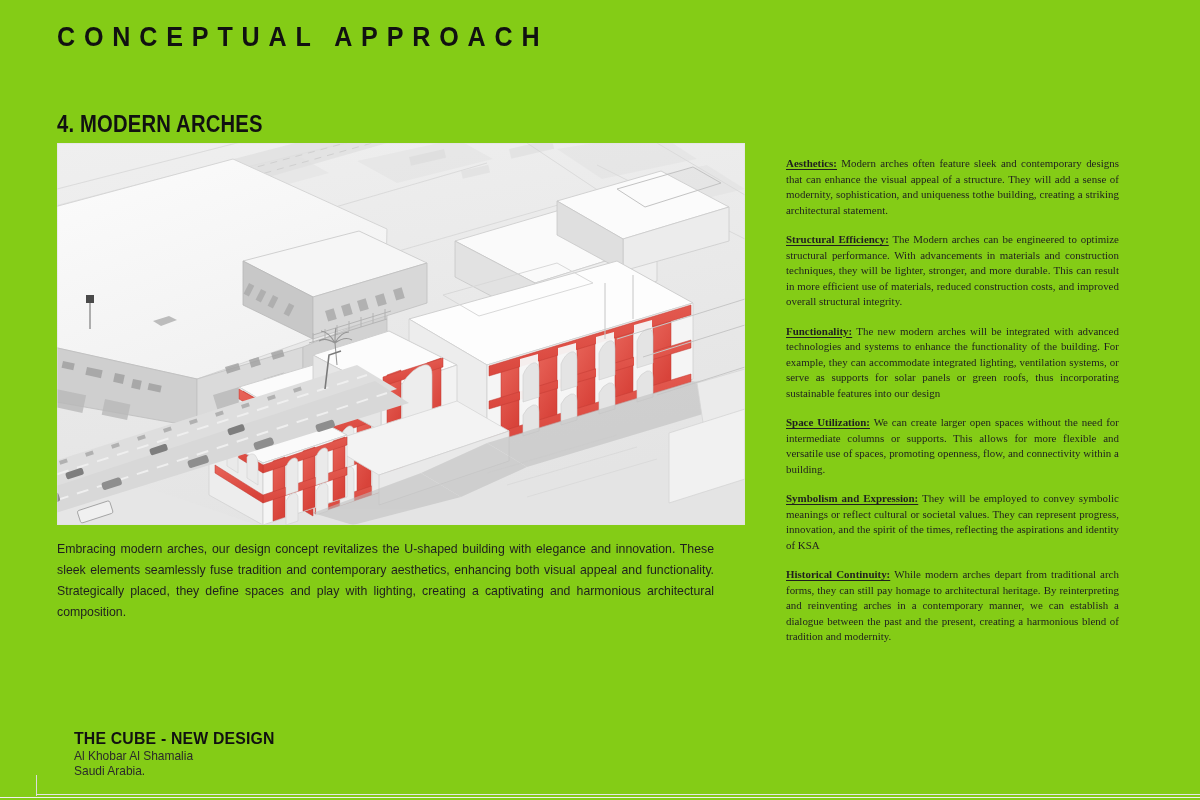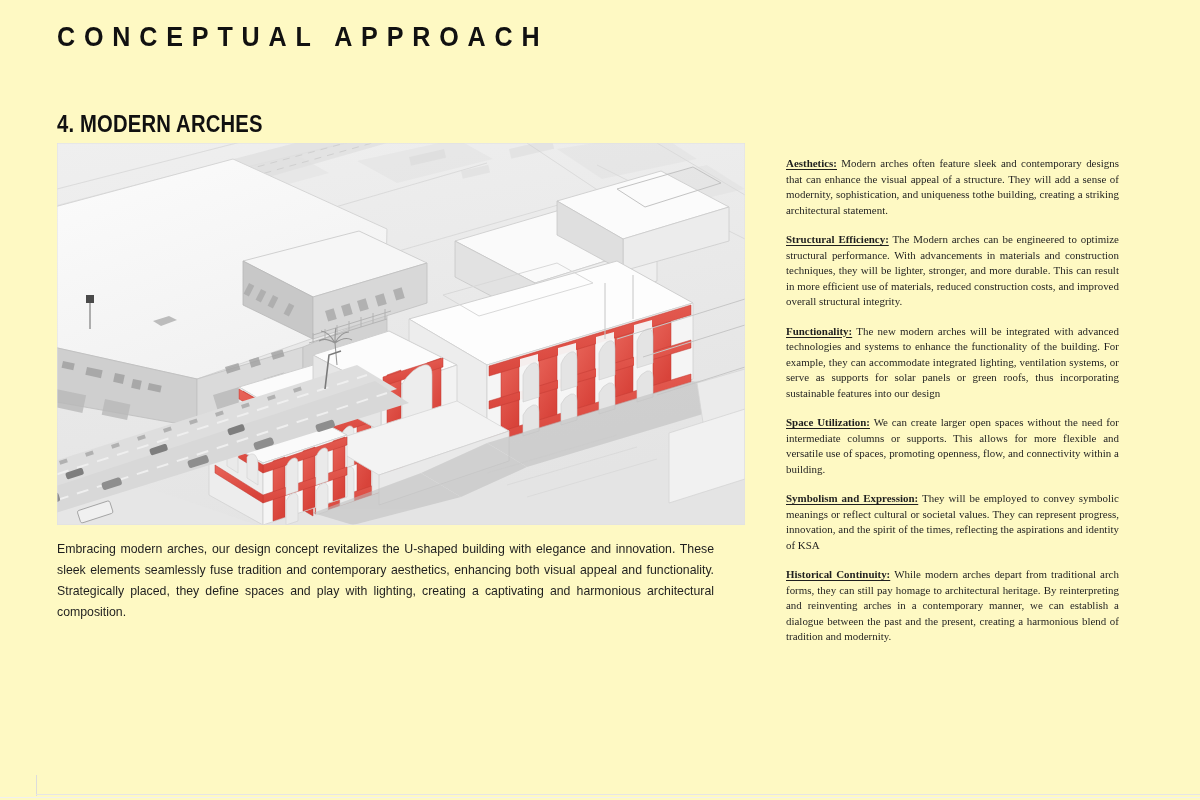--- a/index.html
+++ b/index.html
@@ -13,21 +13,21 @@
     position: relative;
     overflow: hidden;
     font-family: "Liberation Sans", sans-serif;
     color: #1a1a1a;
     -webkit-font-smoothing: antialiased;
   }
 
   .page {
     position: absolute;
     inset: 0;
-    background: #fef9c3;
+    background: #84cc16;
   }
 
   
   .page-title {
     position: absolute;
     left: 57px;
     top: 22px;
     font-size: 27px;
     font-weight: 700;
     letter-spacing: 9.5px;
@@ -453,18 +453,23 @@
 
   <div class="right-col">
     <p class="para"><span class="lede">Aesthetics:</span><span> Modern arches often feature sleek and contemporary designs that can enhance the visual appeal of a structure. They will add a sense of modernity, sophistication, and uniqueness tothe building, creating a striking architectural statement.</span></p>
     <p class="para"><span class="lede">Structural Efficiency:</span><span> The Modern arches can be engineered to optimize structural performance. With advancements in materials and construction techniques, they will be lighter, stronger, and more durable. This can result in more efficient use of materials, reduced construction costs, and improved overall structural integrity.</span></p>
     <p class="para"><span class="lede">Functionality:</span><span> The new modern arches will be integrated with advanced technologies and systems to enhance the functionality of the building. For example, they can accommodate integrated lighting, ventilation systems, or serve as supports for solar panels or green roofs, thus incorporating sustainable features into our design</span></p>
     <p class="para"><span class="lede">Space Utilization:</span><span> We can create larger open spaces without the need for intermediate columns or supports. This allows for more flexible and versatile use of  spaces, promoting openness, flow, and connectivity within a building.</span></p>
     <p class="para"><span class="lede">Symbolism and Expression:</span><span> They will  be employed to convey symbolic meanings or reflect cultural or societal values. They can represent progress, innovation, and the spirit of the times, reflecting the aspirations and identity of KSA</span></p>
     <p class="para"><span class="lede">Historical Continuity:</span><span> While modern arches depart from traditional arch forms, they can still pay homage to architectural heritage. By reinterpreting and reinventing arches in a contemporary manner, we can establish a dialogue between the past and the present, creating a harmonious blend of tradition and modernity.</span></p>
   </div>
 
+  <div class="footer">
+    <div class="footer-title">THE CUBE - NEW DESIGN</div>
+    <div class="footer-sub">Al Khobar Al Shamalia</div>
+    <div class="footer-sub">Saudi Arabia.</div>
+  </div>
 
   <div class="frame-vline"></div>
   <div class="frame-hline"></div>
   <div class="frame-hline-2"></div>
 
 </div>
 
 </body></html>

